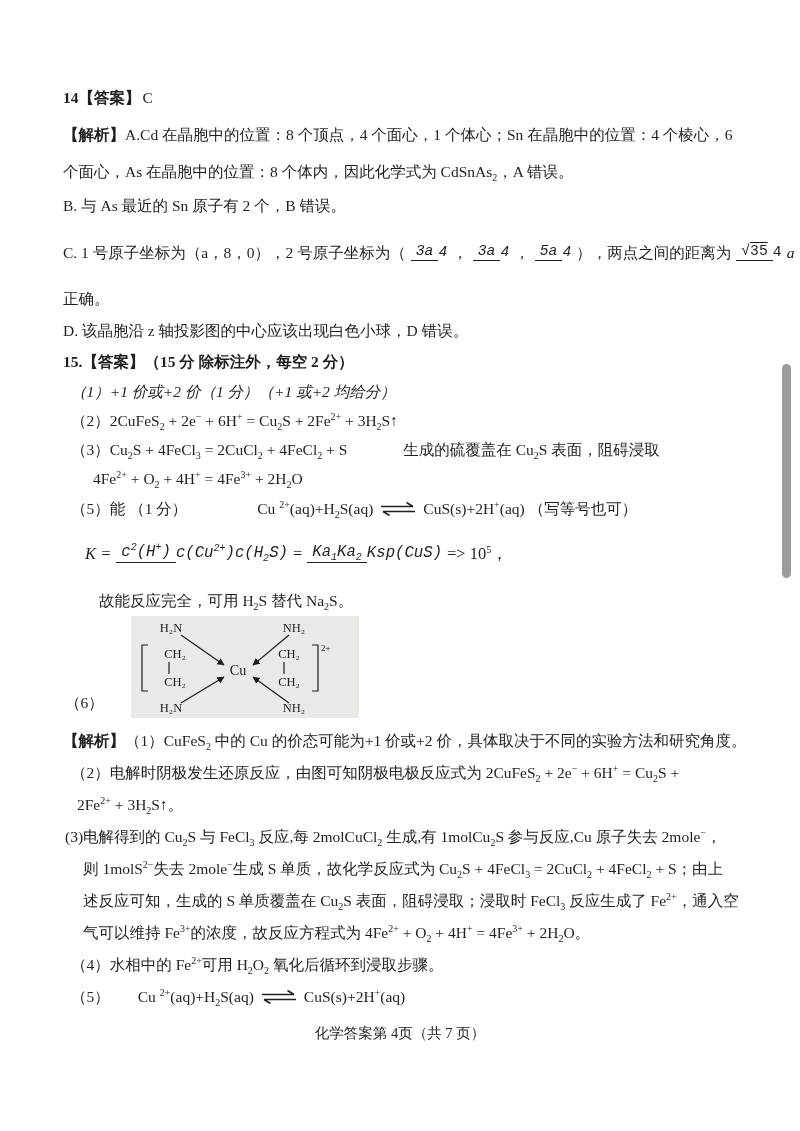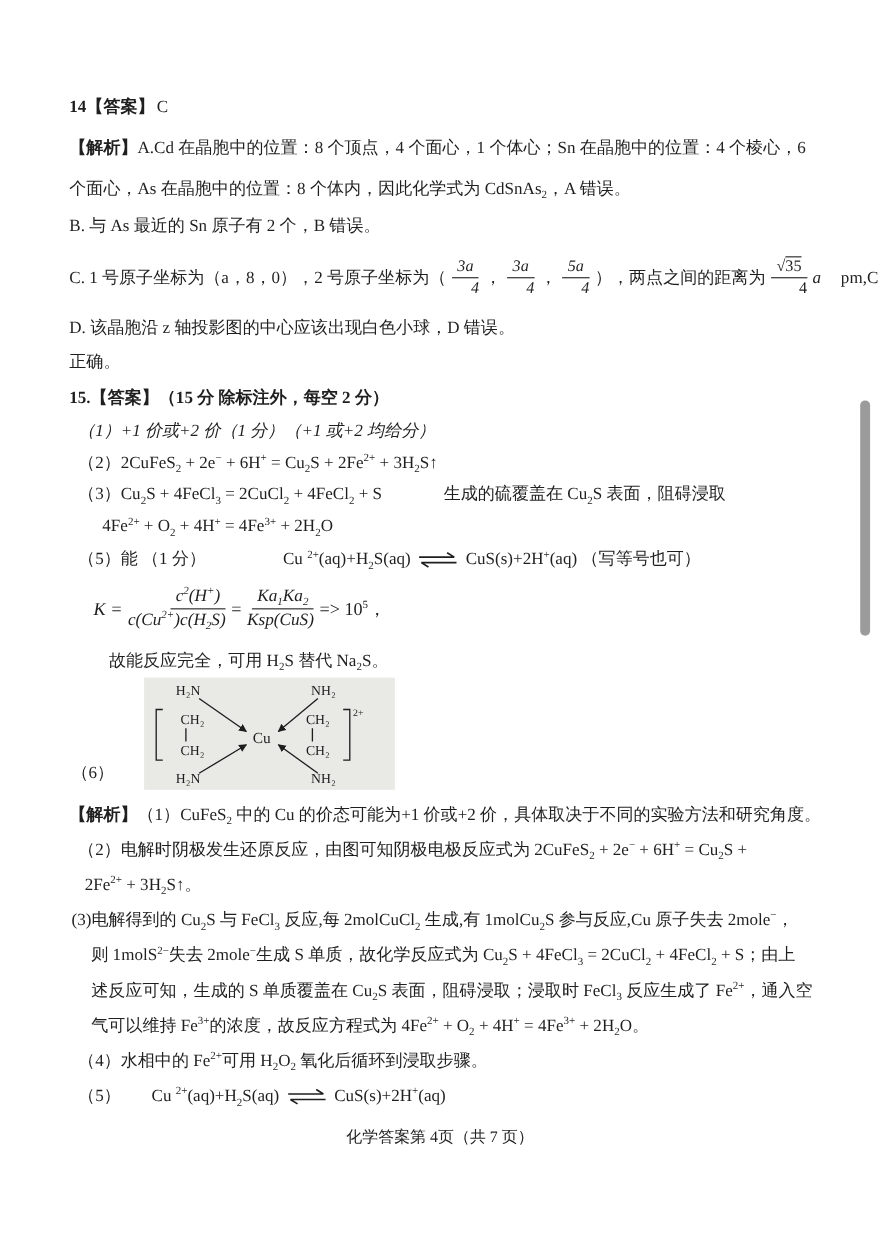--- a/index.html
+++ b/index.html
@@ -43,22 +43,22 @@
   .diagram{width:228px;height:102px;background:#e9e9e5;margin-left:27px;}
   .an0{margin-bottom:9px;}
   .an{margin-bottom:9px;}
   .pl8{padding-left:8px;}
   .pl14{padding-left:14px;}
   .pl2{padding-left:2px;}
   .pl20{padding-left:20px;}
   .a5row{margin-bottom:0;}
   
   .frac{
-    display:inline-flex;flex-direction:column;align-items:flex-end;
-    line-height:1.15;margin:0 5px;font-size:0.95em;vertical-align:middle;
+    display:inline-flex;flex-direction:row;align-items:flex-start;
+    line-height:1.15;margin:0 5px;font-size:0.95em;vertical-align:middle;font-family:Liberation Mono, monospace;
   }
   .frac .num{padding:0 5px 1px 5px;border-bottom:1.2px solid #1f1f1f;}
   .frac .den{padding-top:1px;}
   .ol{text-decoration:overline;}
   sup{font-size:10px;line-height:0;}
   sub{font-size:10px;line-height:0;}
   .gapL{margin-left:70px;}
   .gapM{margin-left:28px;}
   .gapS{margin-left:4px;}
   .eqicon{margin:0 5px;vertical-align:middle;color:#1f1f1f;}
@@ -105,22 +105,22 @@
           <span class="den">4</span>
         </span>
       <span>），两点之间的距离为</span>
       <span class="frac">
           <span class="num"><span>√</span><span class="ol">35</span></span>
           <span class="den">4</span>
         </span>
       <span class="it">a</span>
       <span style="margin-left:18px;">pm,C</span>
     </div>
+    <div class="line ccont">正确。</div>
     <div class="line q14d">D. 该晶胞沿 z 轴投影图的中心应该出现白色小球，D 错误。</div>
-    <div class="line ccont">正确。</div>
 
     <div class="line h15">15.【答案】（15 分 除标注外，每空 2 分）</div>
     <div class="line i1 pl8">（1）+1 价或+2 价（1 分）（+1 或+2 均给分）</div>
     <div class="line i2 pl8">（2）2CuFeS<sub>2</sub> + 2e<sup>−</sup> + 6H<sup>+</sup> = Cu<sub>2</sub>S + 2Fe<sup>2+</sup> + 3H<sub>2</sub>S↑</div>
 
     <div class="row i3 pl8">
       <span>（3）Cu<sub>2</sub>S + 4FeCl<sub>3</sub> = 2CuCl<sub>2</sub> + 4FeCl<sub>2</sub> + S</span>
       <span class="i3note">生成的硫覆盖在 Cu<sub>2</sub>S 表面，阻碍浸取</span>
     </div>
     <div class="line i3b">4Fe<sup>2+</sup> + O<sub>2</sub> + 4H<sup>+</sup> = 4Fe<sup>3+</sup> + 2H<sub>2</sub>O</div>

